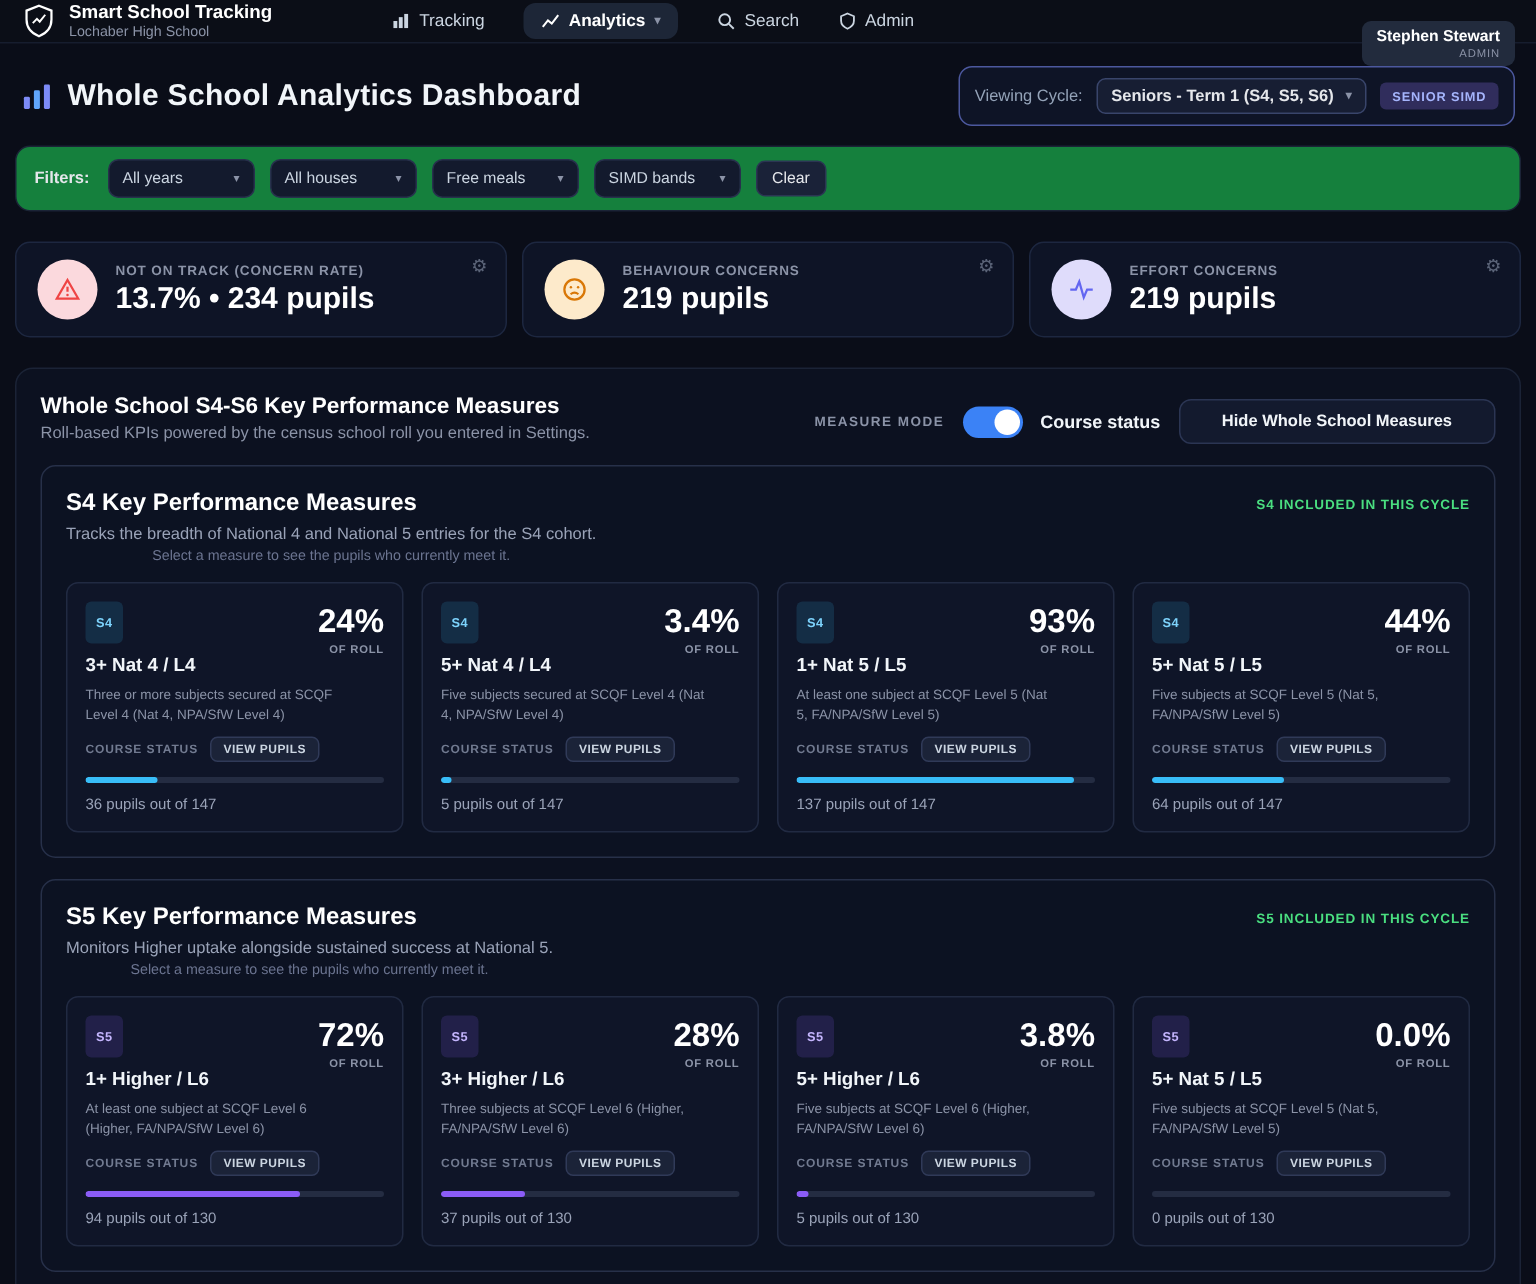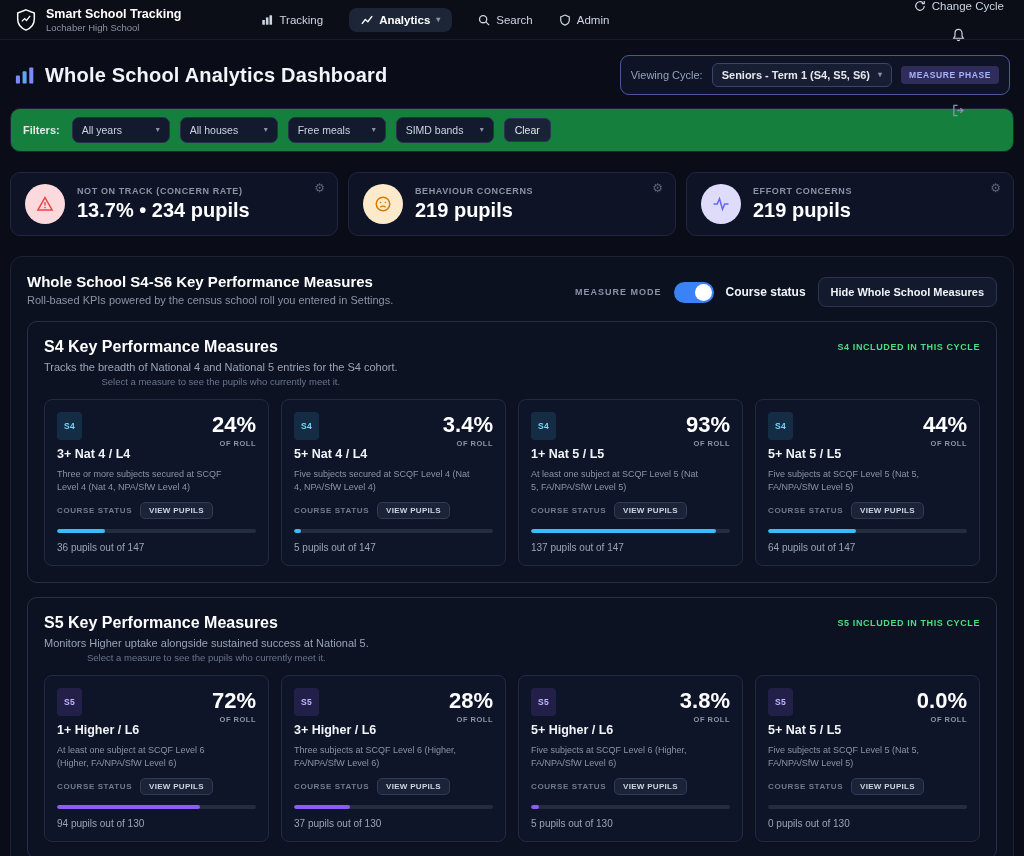--- a/index.html
+++ b/index.html
@@ -3,22 +3,22 @@
 <meta charset="utf-8">
 <style>
   * { box-sizing: border-box; margin: 0; padding: 0; }
   html,body { width:1024px; height:856px; }
   body {
     background:#0a0d18; color:#e5e7eb; overflow:hidden;
     font-family:"Liberation Sans", sans-serif; position:relative;
   }
   svg { display:block; }
   
-  .topnav { height:40px; background:#0b0e17; border-bottom:1px solid #161d2e;
-    display:flex; padding:0 14px; }
+  .topnav { height:29px; background:#0b0e17; border-bottom:1px solid #161d2e;
+    display:flex; align-items:center; padding:0 14px; }
   .brand { display:flex; align-items:center; gap:8px; }
   .brand-title { font-size:12.5px; font-weight:bold; color:#fff; }
   .brand-sub { font-size:9.5px; color:#8b93a7; margin-top:1px; }
   .nav-menu { display:flex; align-items:center; gap:26px; margin-left:80px; }
   .nav-item { display:flex; align-items:center; gap:6px; font-size:11.5px; color:#cbd5e1; cursor:pointer; }
   .nav-item.active { background:#1d2637; border-radius:8px; padding:6px 12px; color:#fff; font-weight:bold; }
   .chev { color:#8b93a7; font-size:8px; line-height:1; }
   .nav-right { margin-left:auto; display:flex; align-items:center; gap:16px;flex-direction:column; }
   .change-cycle { display:flex; align-items:center; gap:6px; font-size:11.5px; color:#cbd5e1; }
   .bell { color:#cbd5e1; }
@@ -65,21 +65,21 @@
     border-radius:12px; padding:16px; }
   .sec-head { display:flex; align-items:flex-start; }
   .sec-title { font-size:15px; font-weight:bold; color:#fff; }
   .sec-sub { font-size:11px; color:#8b93a7; margin-top:4px; }
   .sec-controls { margin-left:auto; display:flex; align-items:center; gap:12px; padding-top:4px; }
   .mode-label { font-size:9px; letter-spacing:1px; color:#8b93a7; font-weight:bold; }
   .toggle { width:40px; height:21px; border-radius:11px; background:#3b82f6; position:relative; cursor:pointer; }
   .toggle .knob { position:absolute; right:2px; top:2px; width:17px; height:17px; border-radius:50%; background:#fff; }
   .toggle-label { font-size:12px; color:#f1f5f9; font-weight:bold; }
   .hide-btn { background:#131a2e; border:1px solid #2b3553; color:#f1f5f9; border-radius:8px;
-    padding:8px 12px; font-size:11px; font-weight:bold; cursor:pointer;
+    padding:8px 28px; font-size:11px; font-weight:bold; cursor:pointer;
     font-family:"Liberation Sans",sans-serif; }
   
   .panel { margin-top:14px; border:1px solid #273049; border-radius:10px; padding:16px; background:#0c1222; }
   .panel-head { display:flex; align-items:flex-start; }
   .panel-title { font-size:16px; font-weight:bold; color:#fff; }
   .panel-sub { font-size:11px; color:#9aa3b8; margin-top:5px; }
   .panel-hint { font-size:9.5px; color:#6b7490; margin-top:3px;text-align:center; }
   .included { margin-left:auto; font-size:9px; font-weight:bold; letter-spacing:.6px;
     color:#4ade80; white-space:nowrap; padding-top:4px; }
   .cards { display:grid; grid-template-columns:repeat(4,1fr); gap:12px; margin-top:12px; }
@@ -198,21 +198,21 @@
         <rect x="16" y="2.5" width="4.2" height="17" rx="1" fill="#7d8bf7"></rect>
       </svg>
     </span>
   <h1 class="page-title">Whole School Analytics Dashboard</h1>
   <div class="cycle-box">
     <span class="cycle-label">Viewing Cycle:</span>
     <div class="cycle-select">
       <span>Seniors - Term 1 (S4, S5, S6)</span>
       <span class="chev">▾</span>
     </div>
-    <span class="phase-badge">MEASURE PHASE</span>
+    <span class="phase-badge">SENIOR SIMD</span>
   </div>
 </div>
 
 <div class="filters">
   <span class="filters-label">Filters:</span>
   <div class="fselect">
     <span>All years</span>
       <span class="chev">▾</span>
   </div>
   <div class="fselect">

